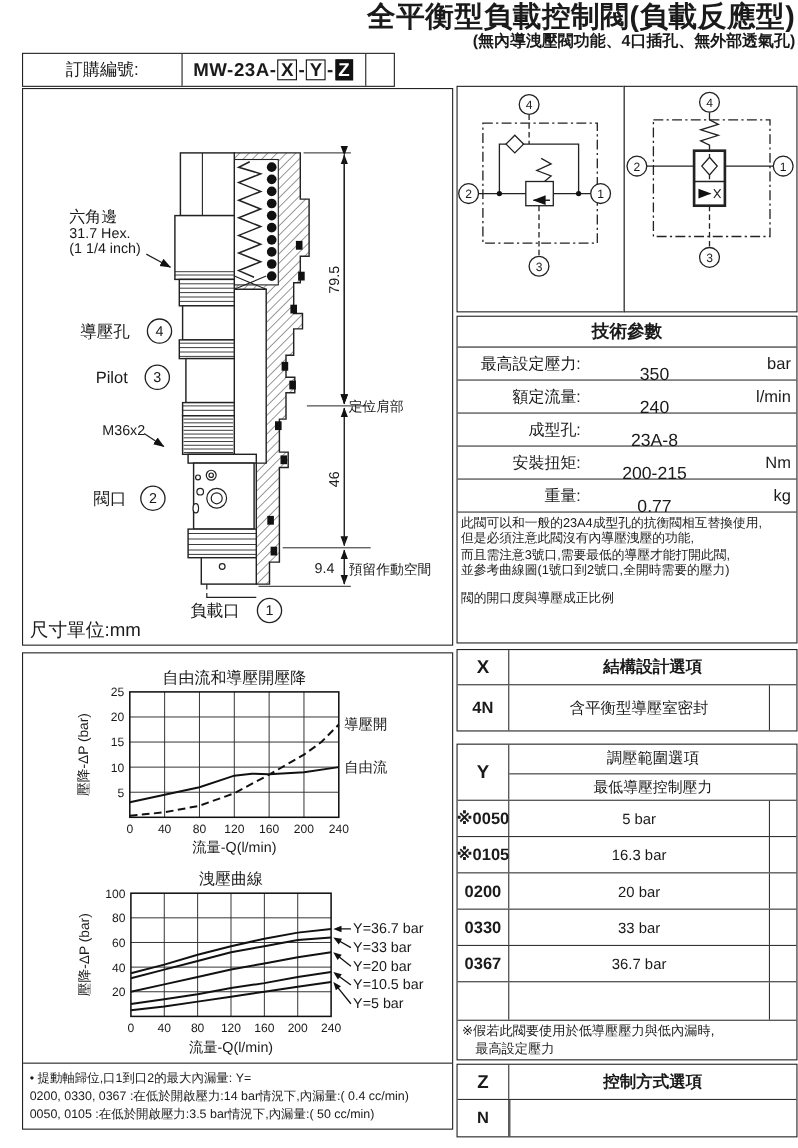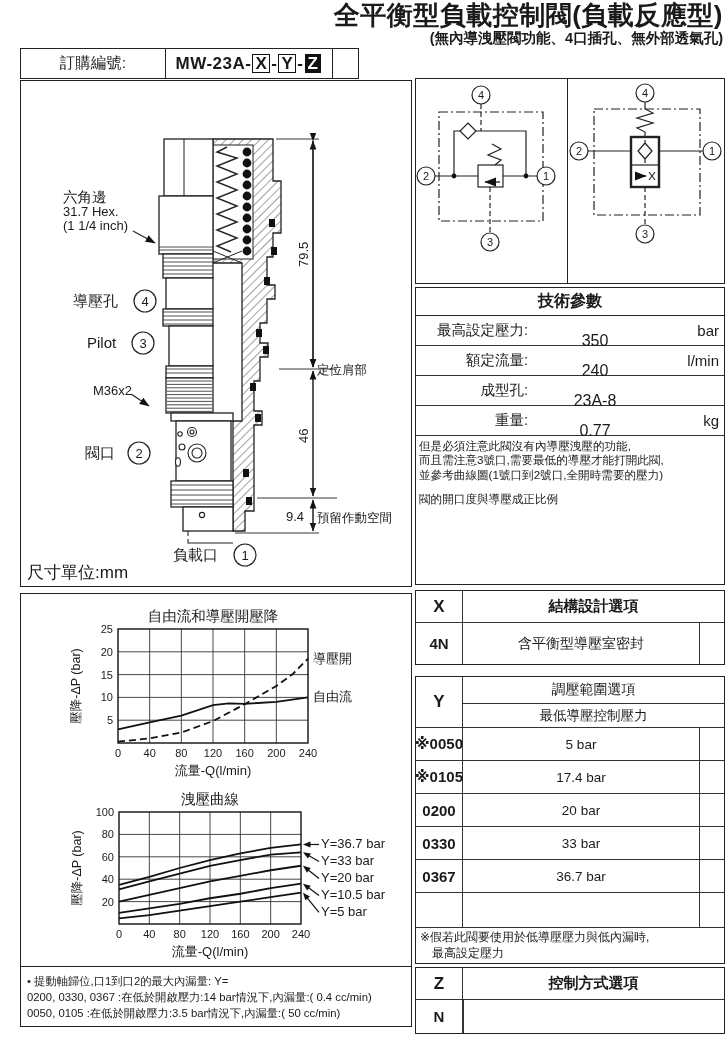--- a/index.html
+++ b/index.html
@@ -279,25 +279,31 @@
     <div class="tech-label">額定流量:</div>
     <div class="tech-value">240</div>
     <div class="tech-unit">l/min</div>
   </div>
   <div class="tech-row">
     <div class="tech-label">成型孔:</div>
     <div class="tech-value">23A-8</div>
     <div class="tech-unit"></div>
   </div>
   <div class="tech-row">
+    <div class="tech-label">安裝扭矩:</div>
+    <div class="tech-value">200-215</div>
+    <div class="tech-unit">Nm</div>
+  </div>
+  <div class="tech-row">
     <div class="tech-label">重量:</div>
     <div class="tech-value">0.77</div>
     <div class="tech-unit">kg</div>
   </div>
   <div id="tech-note">
+    <div class="nl">此閥可以和一般的23A4成型孔的抗衡閥相互替換使用,</div>
     <div class="nl">但是必須注意此閥沒有內導壓洩壓的功能,</div>
     <div class="nl">而且需注意3號口,需要最低的導壓才能打開此閥,</div>
     <div class="nl">並參考曲線圖(1號口到2號口,全開時需要的壓力)</div>
     <div class="nl"></div>
     <div class="nl">閥的開口度與導壓成正比例</div>
   </div>
 </div>
 
 <div class="box" id="charts-box">
   <svg id="chart1" width="389" height="190" viewBox="0 0 389 190">
@@ -406,21 +412,21 @@
       <div style="height:23px;font-size:13.5px">最低導壓控制壓力</div>
     </div>
   </div>
   <div class="trow" style="height:33px">
     <div class="code-cell">※0050</div>
     <div class="desc-cell">5 bar</div>
     <div class="tail-cell"></div>
   </div>
   <div class="trow" style="height:33px">
     <div class="code-cell">※0105</div>
-    <div class="desc-cell">17.4 bar</div>
+    <div class="desc-cell">16.3 bar</div>
     <div class="tail-cell"></div>
   </div>
   <div class="trow" style="height:33px">
     <div class="code-cell">0200</div>
     <div class="desc-cell">20 bar</div>
     <div class="tail-cell"></div>
   </div>
   <div class="trow" style="height:33px">
     <div class="code-cell">0330</div>
     <div class="desc-cell">33 bar</div>

